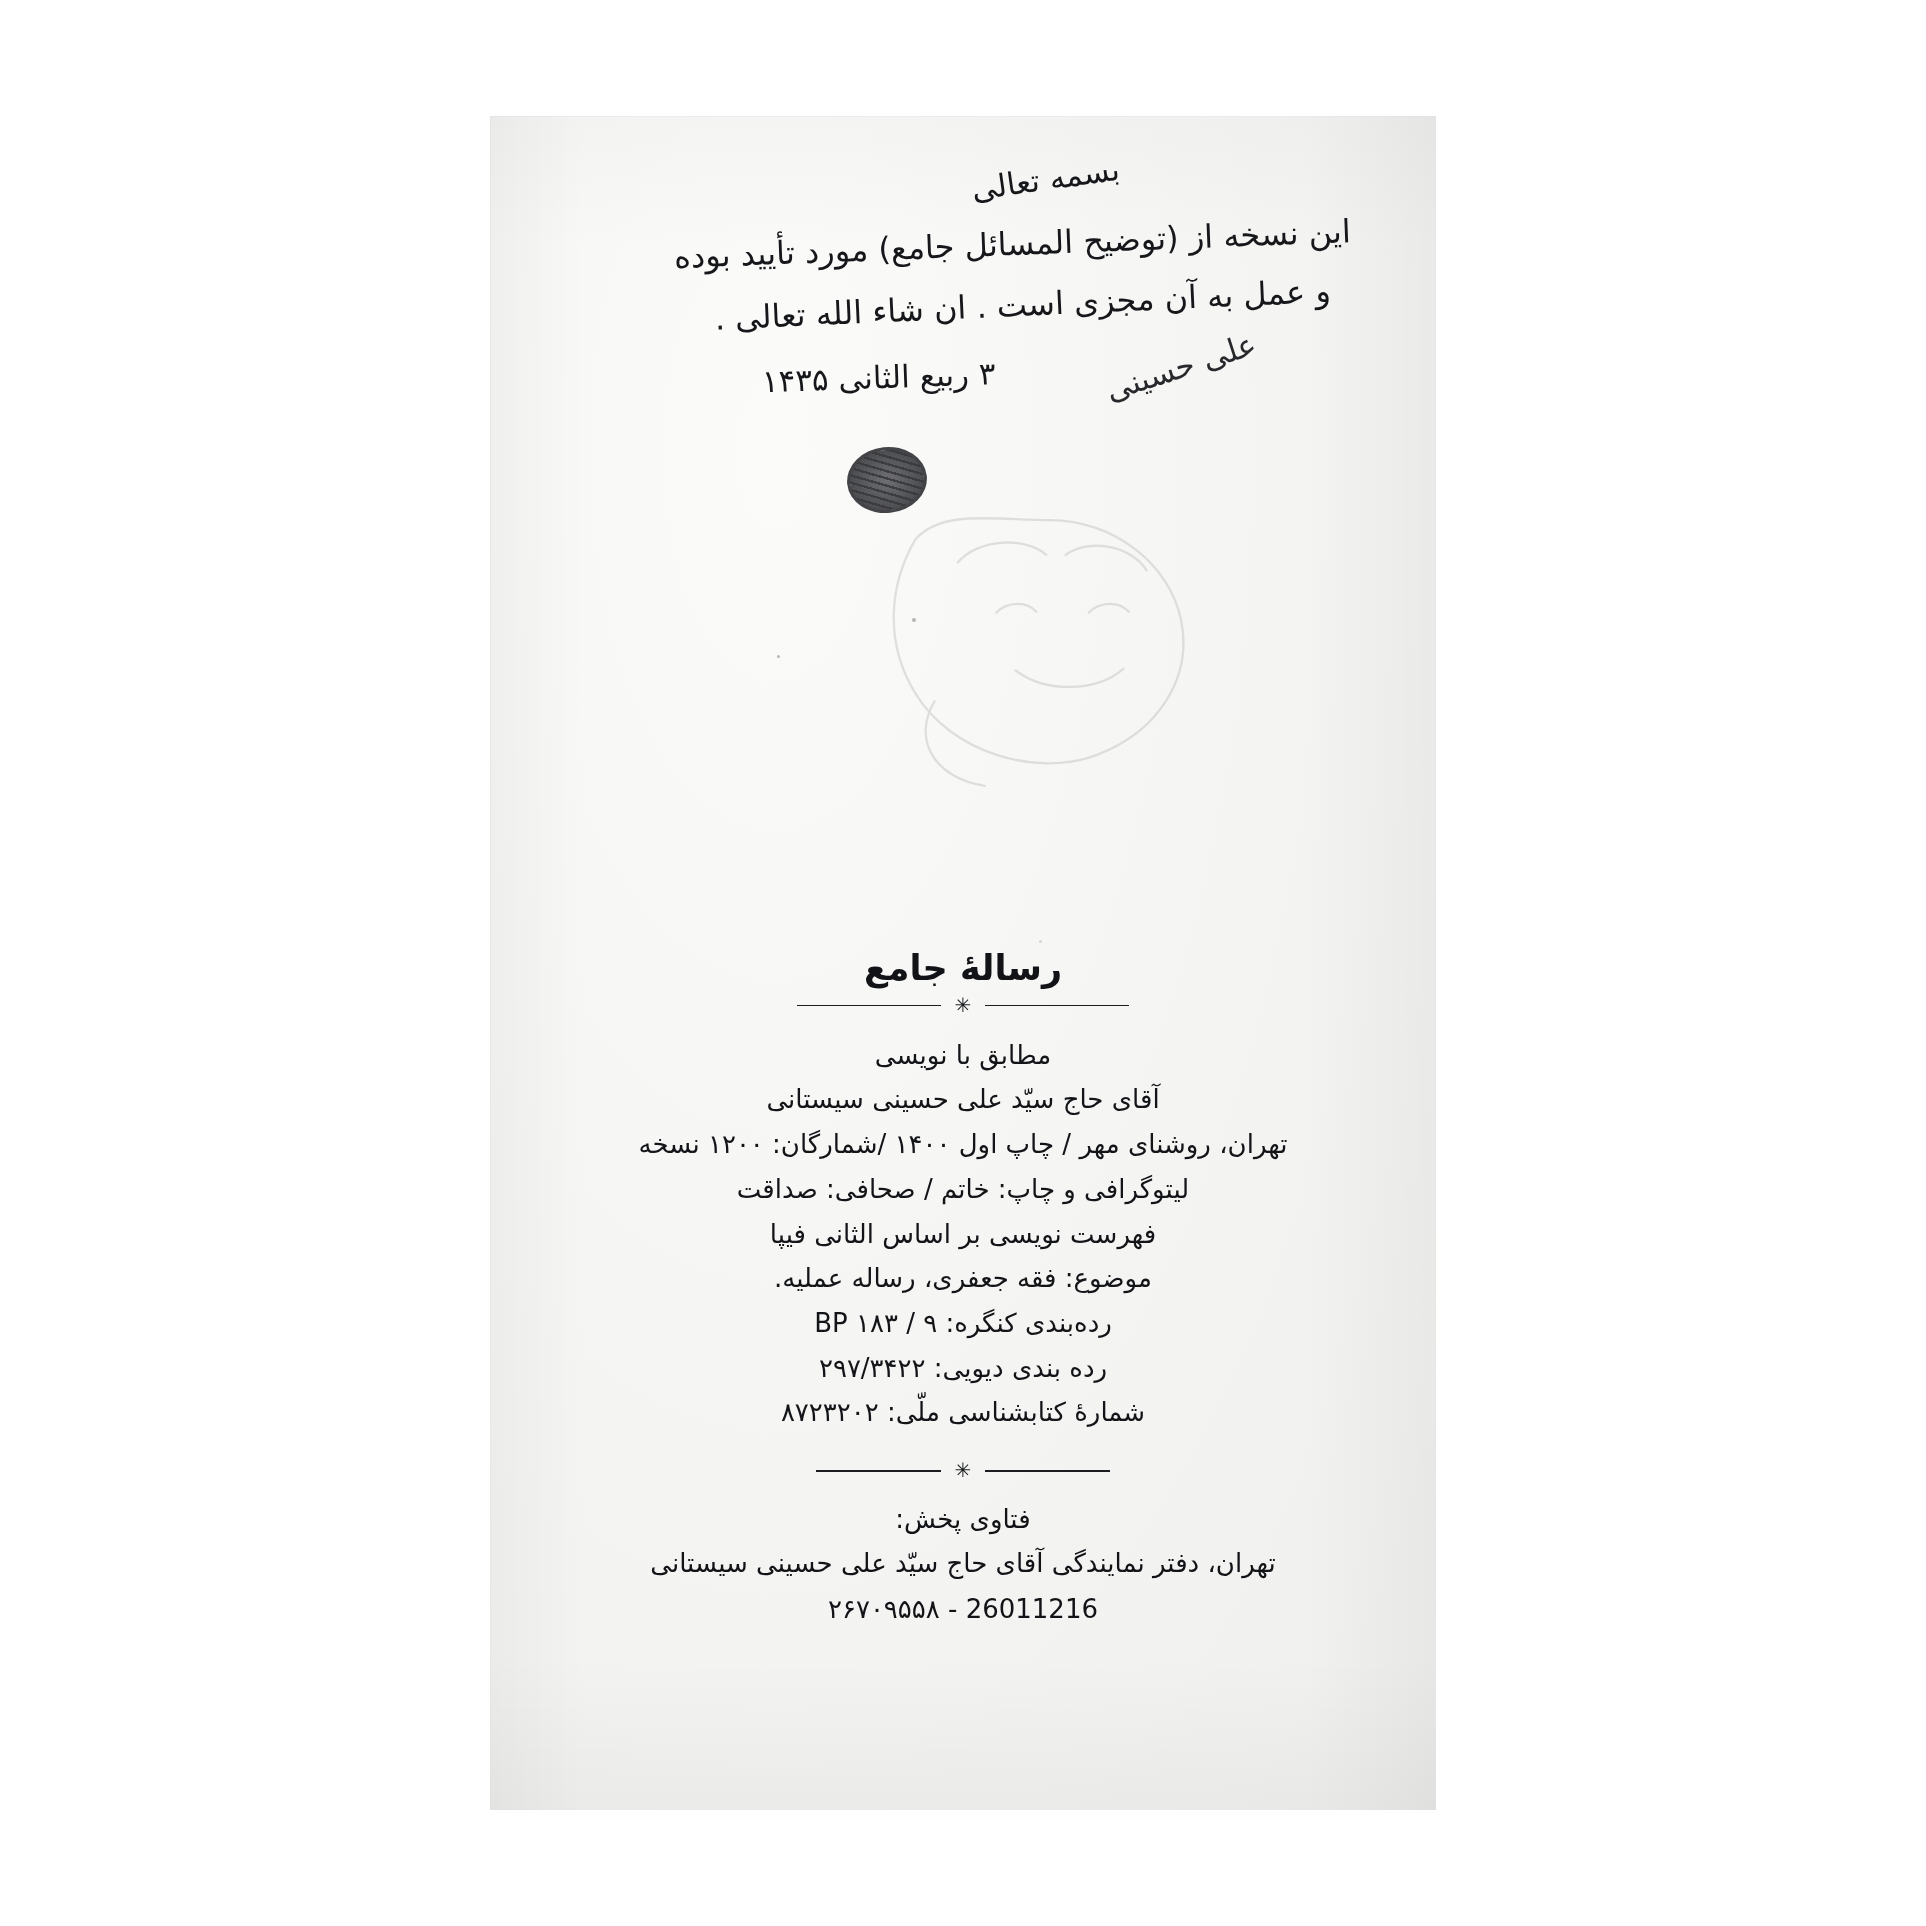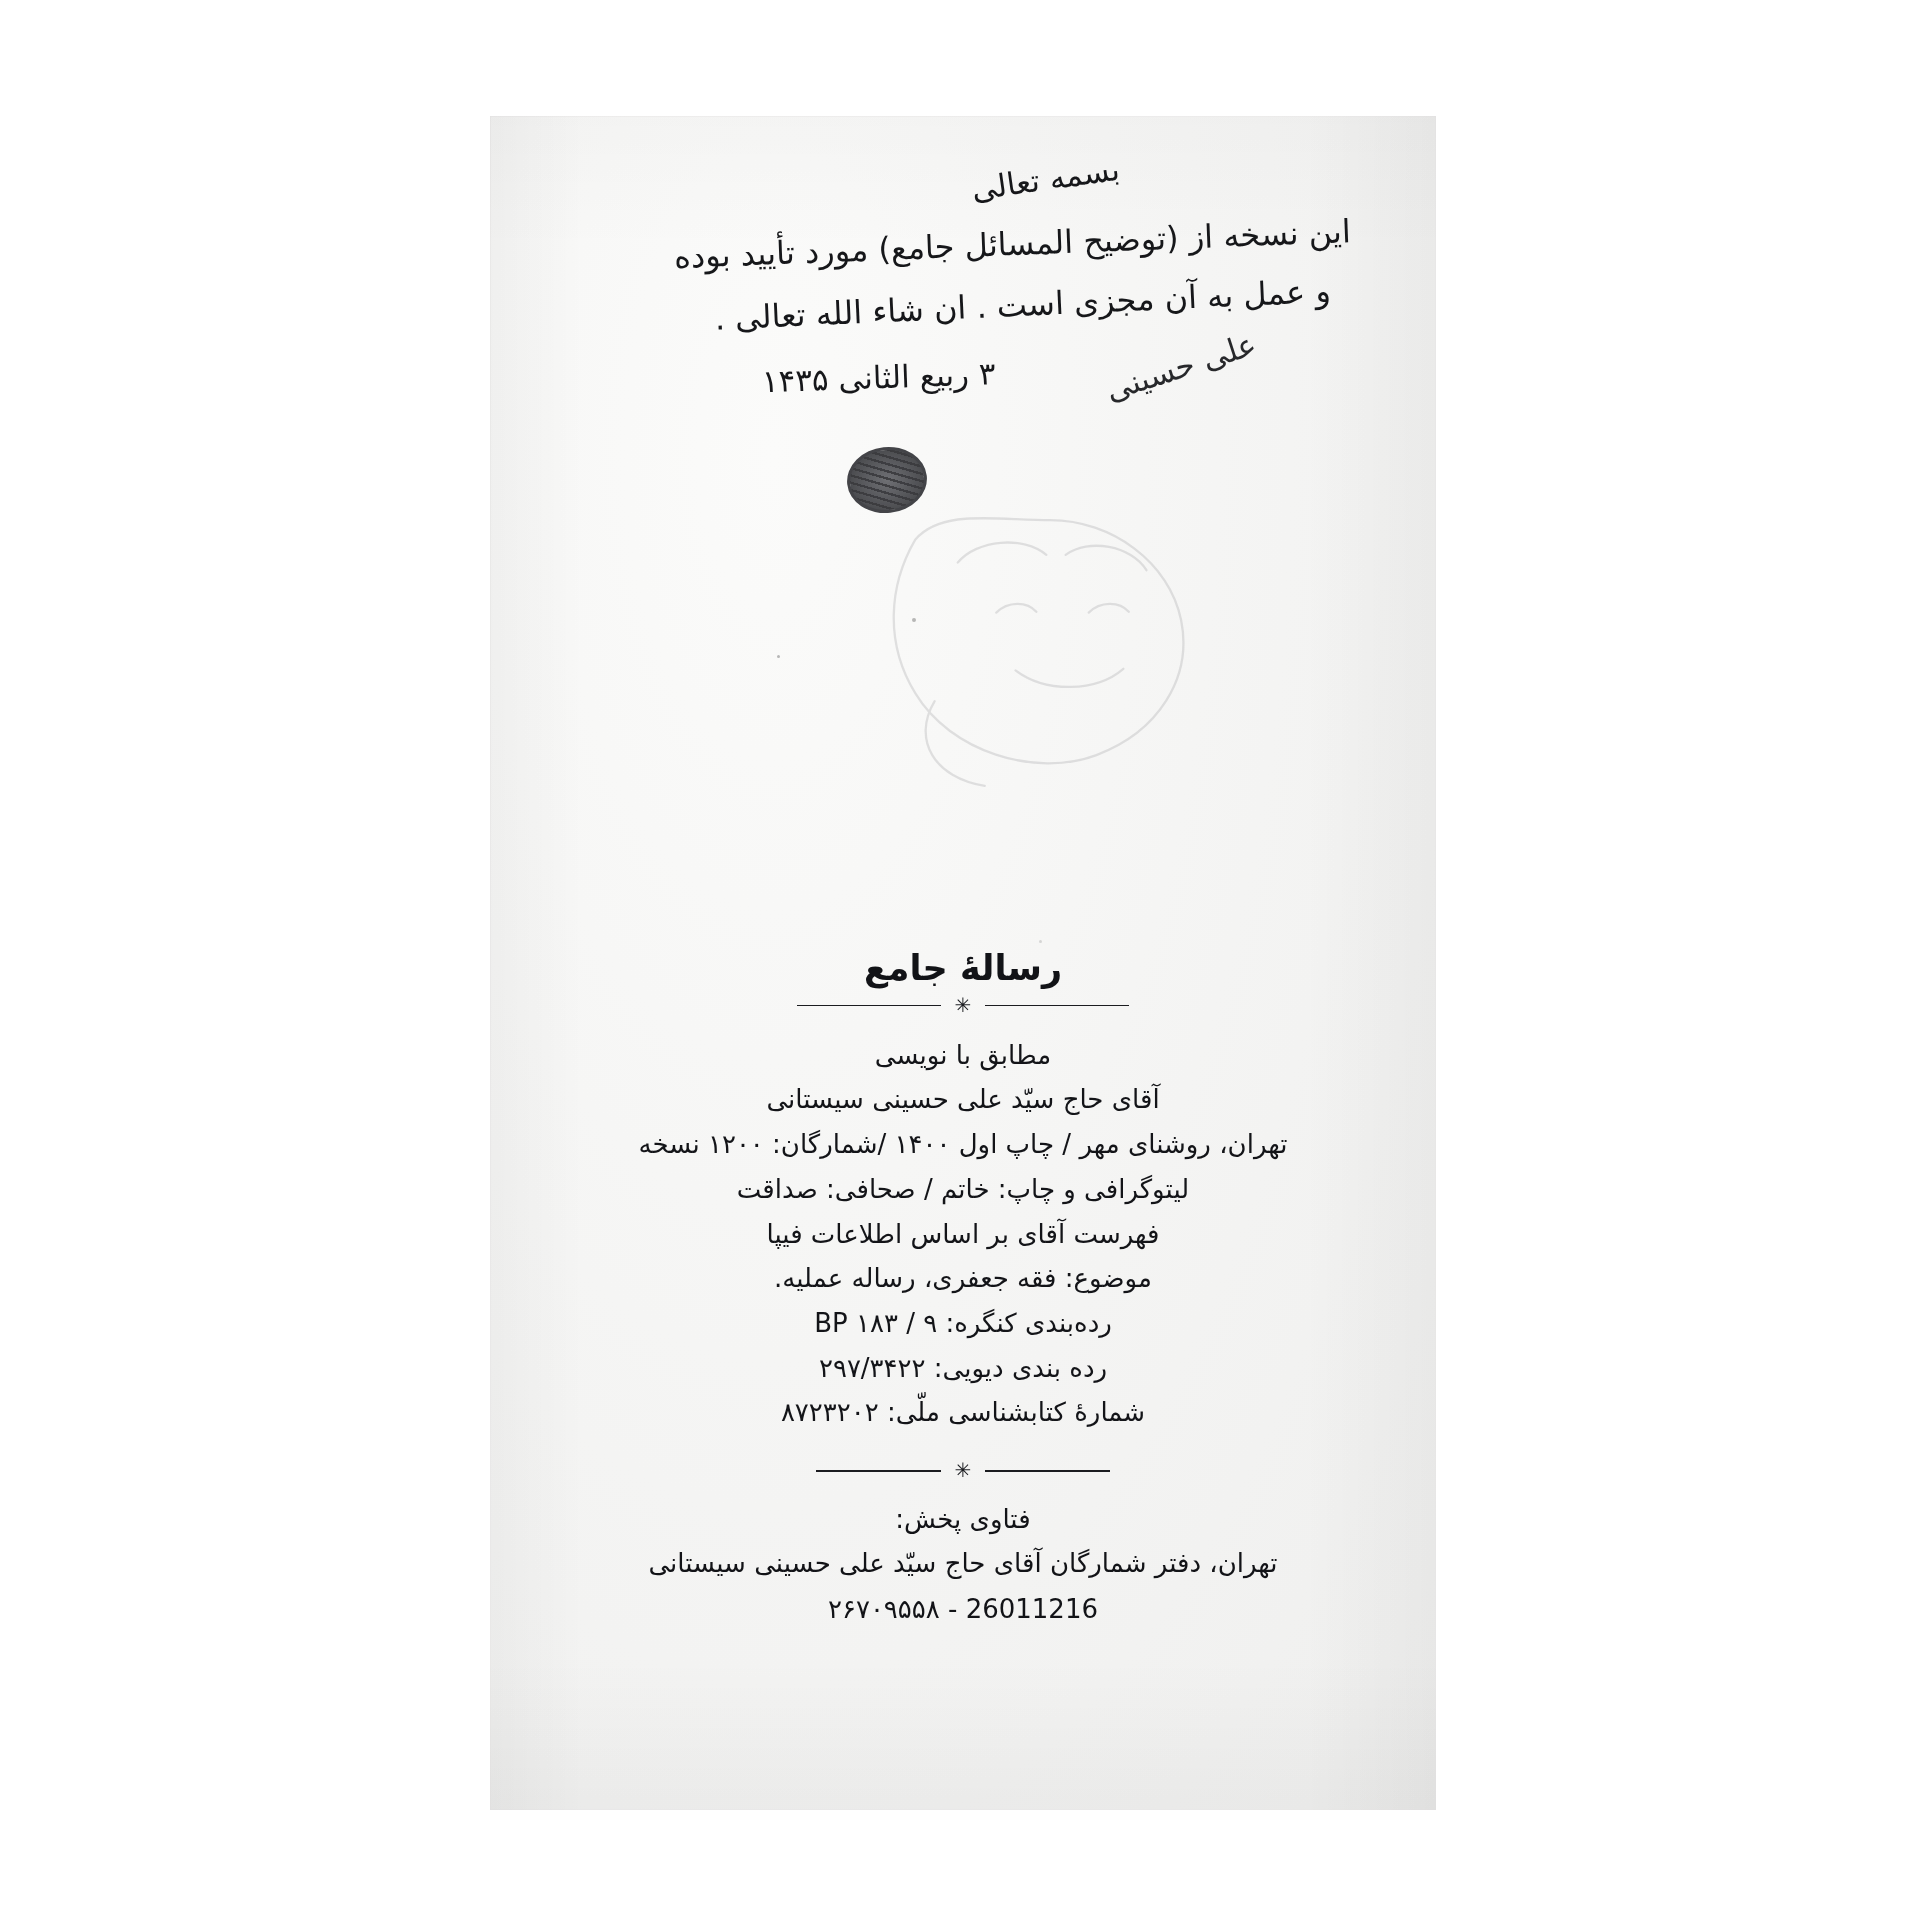--- a/index.html
+++ b/index.html
@@ -230,34 +230,34 @@
       <div class="rule-star">
         <span class="bar"></span>
         <span class="star">✳</span>
         <span class="bar"></span>
       </div>
 
       <div class="colophon-line">مطابق با نویسی</div>
       <div class="colophon-line">آقای حاج سیّد علی حسینی سیستانی</div>
       <div class="colophon-line">تهران، روشنای مهر / چاپ اول ۱۴۰۰ /شمارگان: ۱۲۰۰ نسخه</div>
       <div class="colophon-line">لیتوگرافی و چاپ: خاتم / صحافی: صداقت</div>
-      <div class="colophon-line">فهرست آقای بر اساس اطلاعات فیپا</div>
+      <div class="colophon-line">فهرست نویسی بر اساس الثانی فیپا</div>
       <div class="colophon-line">موضوع: فقه جعفری، رساله عملیه.</div>
       <div class="colophon-line">رده‌بندی کنگره: BP ۱۸۳ / ۹</div>
       <div class="colophon-line">رده بندی دیویی: ۲۹۷/۳۴۲۲</div>
       <div class="colophon-line">شمارهٔ کتابشناسی ملّی: ۸۷۲۳۲۰۲</div>
 
       <div class="rule-star bottom">
         <span class="bar"></span>
         <span class="star">✳</span>
         <span class="bar"></span>
       </div>
 
       <div class="dist-line">فتاوی پخش:</div>
-      <div class="dist-line">تهران، دفتر شمارگان آقای حاج سیّد علی حسینی سیستانی</div>
+      <div class="dist-line">تهران، دفتر نمایندگی آقای حاج سیّد علی حسینی سیستانی</div>
       <div class="dist-phones">26011216 - ۲۶۷۰۹۵۵۸</div>
     </div>
 
     <span class="speck" style="left:422px; top:502px; width:3.9px; height:3.9px;"></span>
     <span class="speck" style="left:287px; top:539px; width:3.1px; height:3.1px;"></span>
     <span class="speck" style="left:549px; top:824px; width:3.1px; height:3.1px; opacity:.5;"></span>
   </div>
 </div>
 
 

